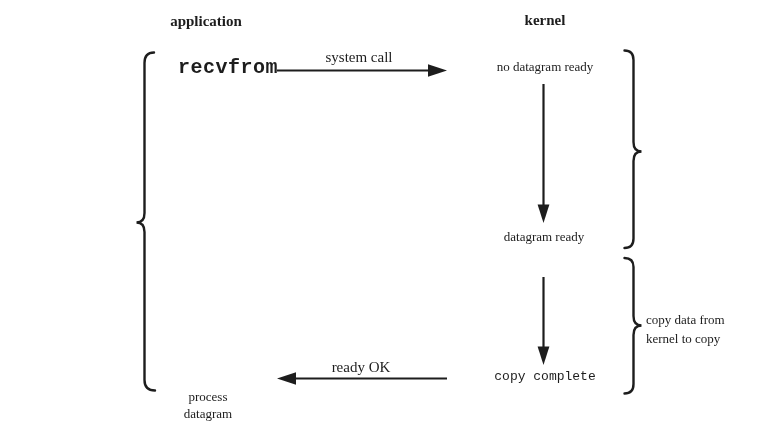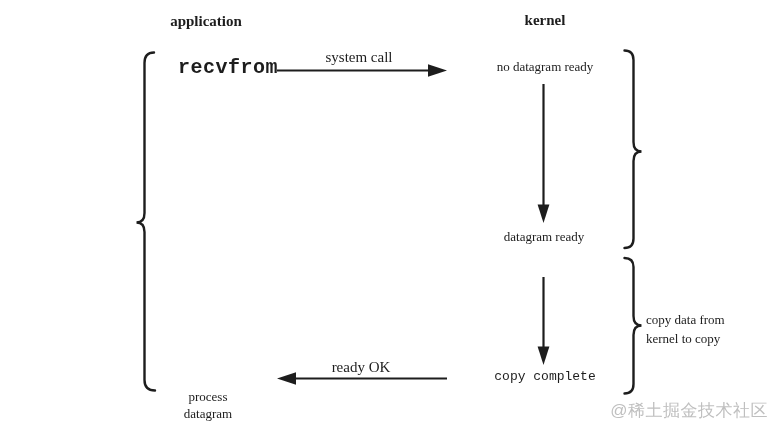--- a/index.html
+++ b/index.html
@@ -108,15 +108,14 @@
 
   <div class="lbl center" style="left:463px; top:58px; width:164px;">no datagram ready</div>
   <div class="lbl center" style="left:464px; top:228px; width:160px;">datagram ready</div>
   <div class="lbl center" style="left:465px; top:368px; width:160px;font-family:Liberation Mono, monospace;">copy complete</div>
 
   <div class="lbl" style="left:646px; top:310px; line-height:19px;">
     <span>copy data from</span><br>
     <span>kernel to copy</span>
   </div>
 
-  <div class="watermark">@稀土掘金技术社区</div>
 
 </div>
 
 </body></html>

